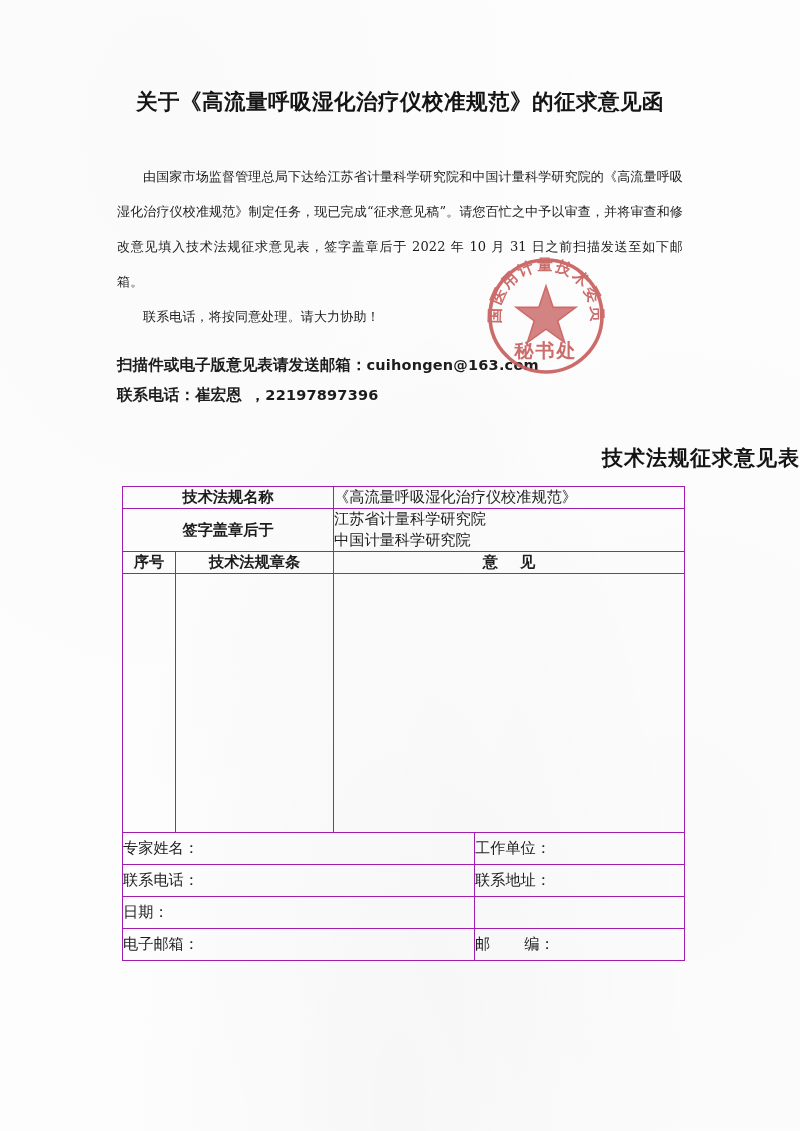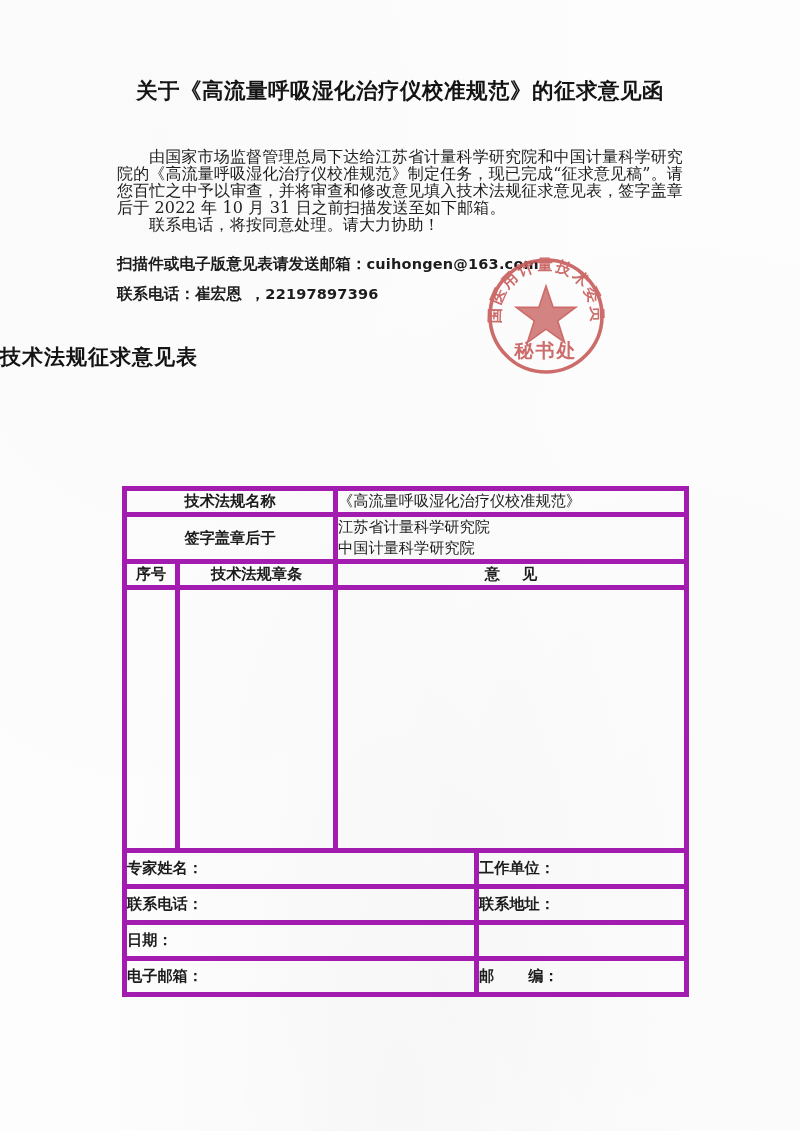--- a/index.html
+++ b/index.html
@@ -22,21 +22,21 @@
     inset: 0;
     background:
       radial-gradient(ellipse at 20% 12%, rgba(0,0,0,0.012), rgba(0,0,0,0) 55%),
       radial-gradient(ellipse at 85% 75%, rgba(0,0,0,0.010), rgba(0,0,0,0) 60%),
       radial-gradient(ellipse at 50% 98%, rgba(0,0,0,0.018), rgba(0,0,0,0) 55%),
       #fdfdfd;
   }
 
   .content {
     position: absolute;
-    left: 0; top: 0;
+    left: 0; top: 11px;
     width: 800px;
   }
 
   
   .doc-title {
     text-align: center;
     font-size: 21.5px;
     font-weight: bold;
     letter-spacing: 0.5px;
     margin-top: 76px;
@@ -52,22 +52,22 @@
   }
   .salutation {
     font-size: 15.6px;
     letter-spacing: 0.3px;
     text-decoration: underline;
     text-underline-offset: 3px;
     display: inline-block;
     margin-bottom: 10px;
   }
   .para {
-    font-size: 16px;
-    line-height: 17px;
+    font-size: 13px;
+    line-height: 35px;
     text-align: justify;
     text-justify: inter-ideograph;
     letter-spacing: 0.15px;
     margin: 0;
   }
   .para.indent { text-indent: 2em; }
 
   .contact-block {
     margin-top: 16px;
     font-size: 15.6px;
@@ -88,58 +88,59 @@
     left: 483px;
     top: 253px;
     width: 126px;
     height: 126px;
     pointer-events: none;
     opacity: 0.92;
   }
 
   
   .form-title {
-    text-align: left;
+    text-align: right;
     font-size: 21px;
     font-weight: bold;
     margin-top: 34px;
     letter-spacing: 1px;
     color: #141414;
+    padding-left: 40px;
   }
 
   
   .form-table {
     position: absolute;
     left: 122px;
     top: 486px;
     width: 562px;
     border-collapse: collapse;
     table-layout: fixed;
     font-size: 15.2px;
   }
   .form-table td {
-    border: 5px solid #a21caf;
+    border: 1px solid #a21caf;
     padding: 0;
     vertical-align: middle;
   }
   .cell-pad {
     padding: 7px 10px;
   }
   .label-cell {
     text-align: center;
     font-weight: bold;
   }
   .value-cell {
     text-align: left;
   }
   .value-cell .line2 { display: block; }
   .field-cell {
     text-align: left;
     padding: 7px 12px;
-    font-weight: bold;
+    font-weight: normal;
     height: 31px;
   }
   .blank-body { height: 258px; }
   .wide-space { display: inline-block; width: 22px; }
   .mid-space { display: inline-block; width: 34px; }
 </style>
 </head>
 <body>
 
 <div class="page"></div>

